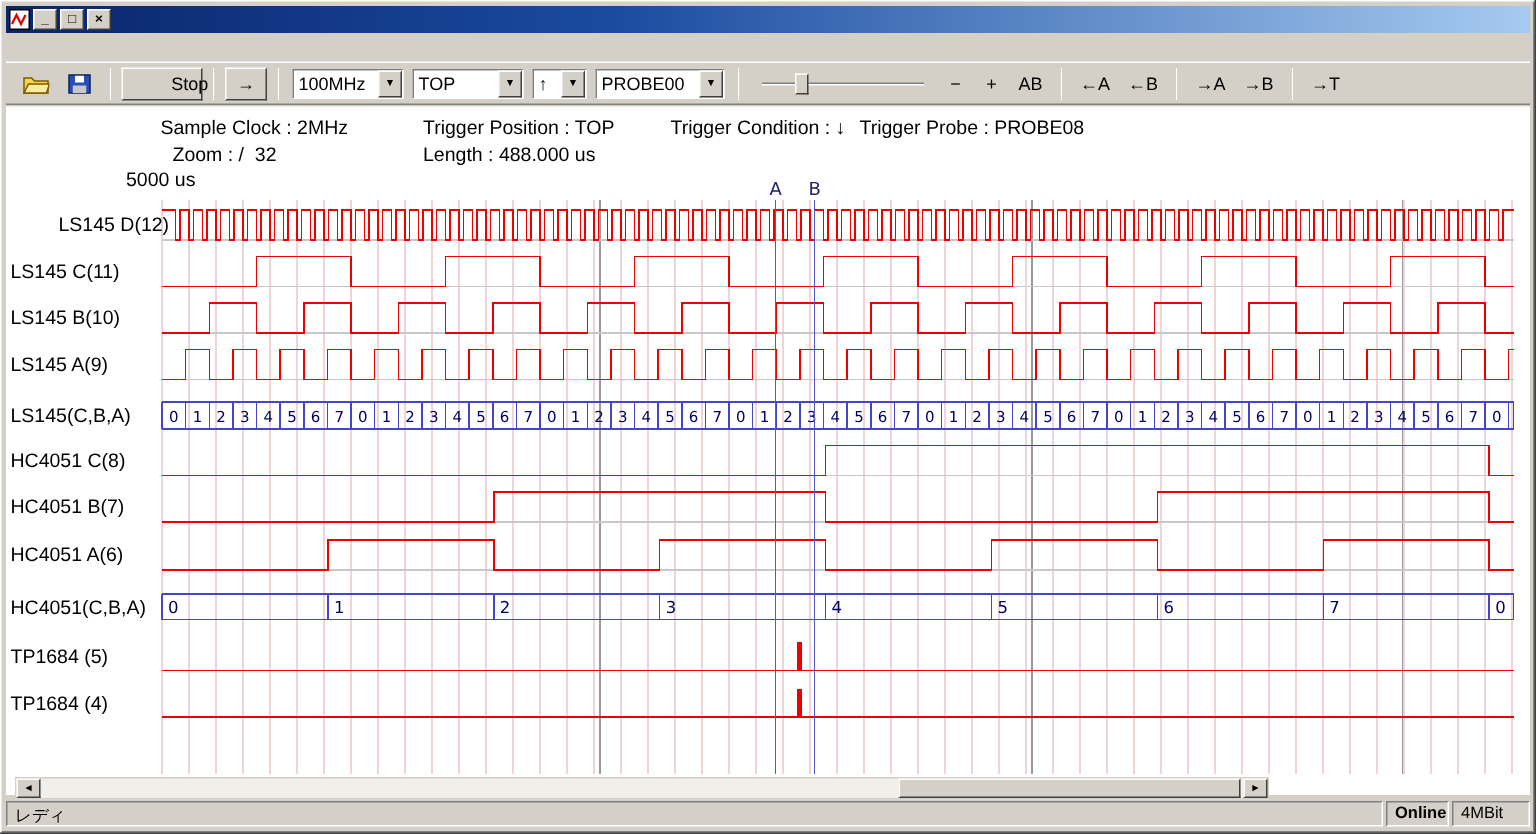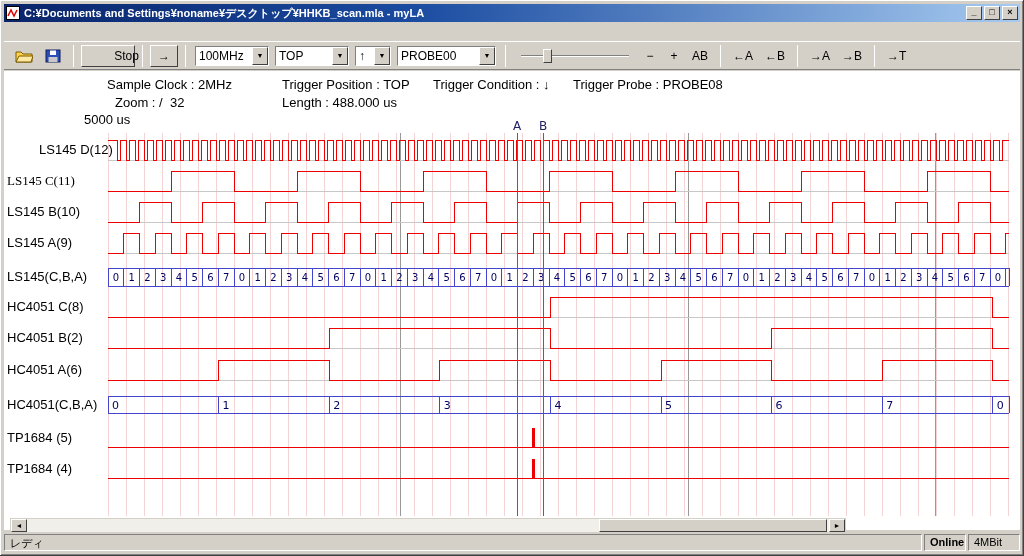--- a/index.html
+++ b/index.html
@@ -68,21 +68,20 @@
 
 <div class="window">
 
   <div class="titlebar">
     <span style="display:inline-flex;">
       <svg width="14" height="14">
           <rect x="0.5" y="0.5" width="13" height="13" fill="#fff" stroke="#000"></rect>
           <path d="M2 10 L5 4 L8 10 L11 4" stroke="#e00000" stroke-width="1.5" fill="none"></path>
         </svg>
     </span>
-    <span class="title">C:¥Documents and Settings¥noname¥デスクトップ¥HHKB_scan.mla - myLA</span>
     <span class="winbtn">_</span>
     <span class="winbtn">□</span>
     <span class="winbtn">×</span>
   </div>
 
 
   <div class="toolbar">
     <span class="tbtn">
       <span style="display:inline-flex;">
         <svg width="18" height="14">
@@ -115,21 +114,21 @@
       <span class="dd">▼</span>
     </span>
     <span class="combo">
       <span class="val">TOP</span>
       <span class="dd">▼</span>
     </span>
     <span class="combo small">
       <span class="val">↑</span>
       <span class="dd">▼</span>
     </span>
-    <span class="combo" style="width:99px;justify-content:flex-end;">
+    <span class="combo" style="width:86px;justify-content:flex-end;">
       <span class="val">PROBE00</span>
       <span class="dd">▼</span>
     </span>
     <span class="tsep"></span>
     <span class="slider">
       <span class="track"></span>
       <span class="thumb"></span>
     </span>
     <span class="tbtn">−</span>
     <span class="tbtn">+</span>
@@ -141,34 +140,34 @@
     <span class="tbtn">→A</span>
     <span class="tbtn">→B</span>
     <span class="tsep"></span>
     <span class="tbtn">→T</span>
   </div>
 
   <div class="client"></div>
 
   <div class="infotext" style="left:107px; top:77px;">Sample Clock : 2MHz</div>
   <div class="infotext" style="left:282px; top:77px;">Trigger Position : TOP</div>
-  <div class="infotext" style="left:433px; top:77px;">Trigger Condition : ↓</div>
+  <div class="infotext" style="left:447px; top:77px;">Trigger Condition : ↓</div>
   <div class="infotext" style="left:573px; top:77px;">Trigger Probe : PROBE08</div>
   <div class="infotext" style="left:115px; top:95px;">Zoom : /  32</div>
   <div class="infotext" style="left:282px; top:95px;">Length : 488.000 us</div>
   <div class="infotext" style="left:84px;  top:112px;">5000 us</div>
 
   <div id="channel-labels">
       <div class="ch-label" style="top: 142px; margin-left: 32px;">LS145 D(12)</div>
-      <div class="ch-label" style="top: 173px; font-family: Liberation Serif, serif;">LS145 C(11)</div>
+      <div class="ch-label" style="top: 173px;">LS145 C(11)</div>
       <div class="ch-label" style="top: 204px;">LS145 B(10)</div>
       <div class="ch-label" style="top: 235px;">LS145 A(9)</div>
       <div class="ch-label" style="top: 269px;">LS145(C,B,A)</div>
       <div class="ch-label" style="top: 299px;">HC4051 C(8)</div>
-      <div class="ch-label" style="top: 330px;">HC4051 B(2)</div>
+      <div class="ch-label" style="top: 330px;">HC4051 B(7)</div>
       <div class="ch-label" style="top: 362px;">HC4051 A(6)</div>
       <div class="ch-label" style="top: 396.5px;">HC4051(C,B,A)</div>
       <div class="ch-label" style="top: 429.5px;">TP1684 (5)</div>
       <div class="ch-label" style="top: 460.5px;">TP1684 (4)</div>
     </div>
 
   <svg id="wave-svg" width="1024" height="556">
       <line x1="108" y1="133" x2="108" y2="516" stroke="#f2d4d4"></line>
       <line x1="126" y1="133" x2="126" y2="516" stroke="#f2d4d4"></line>
       <line x1="144" y1="133" x2="144" y2="516" stroke="#f2d4d4"></line>

